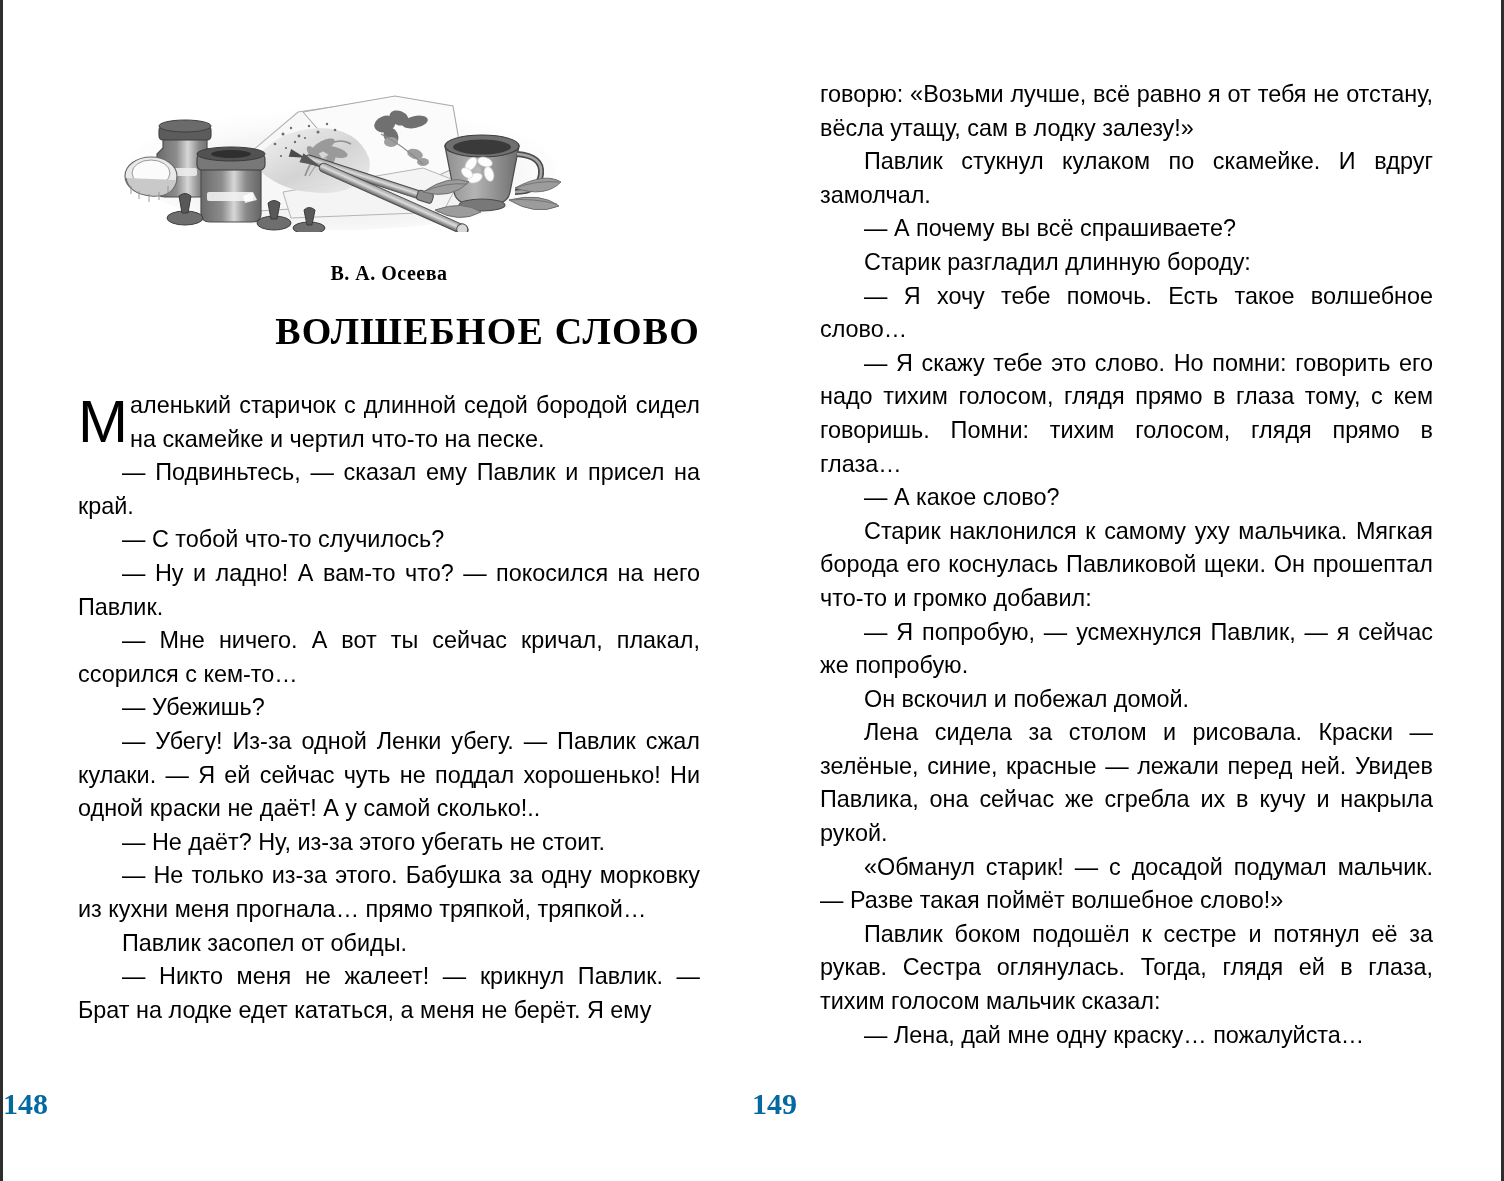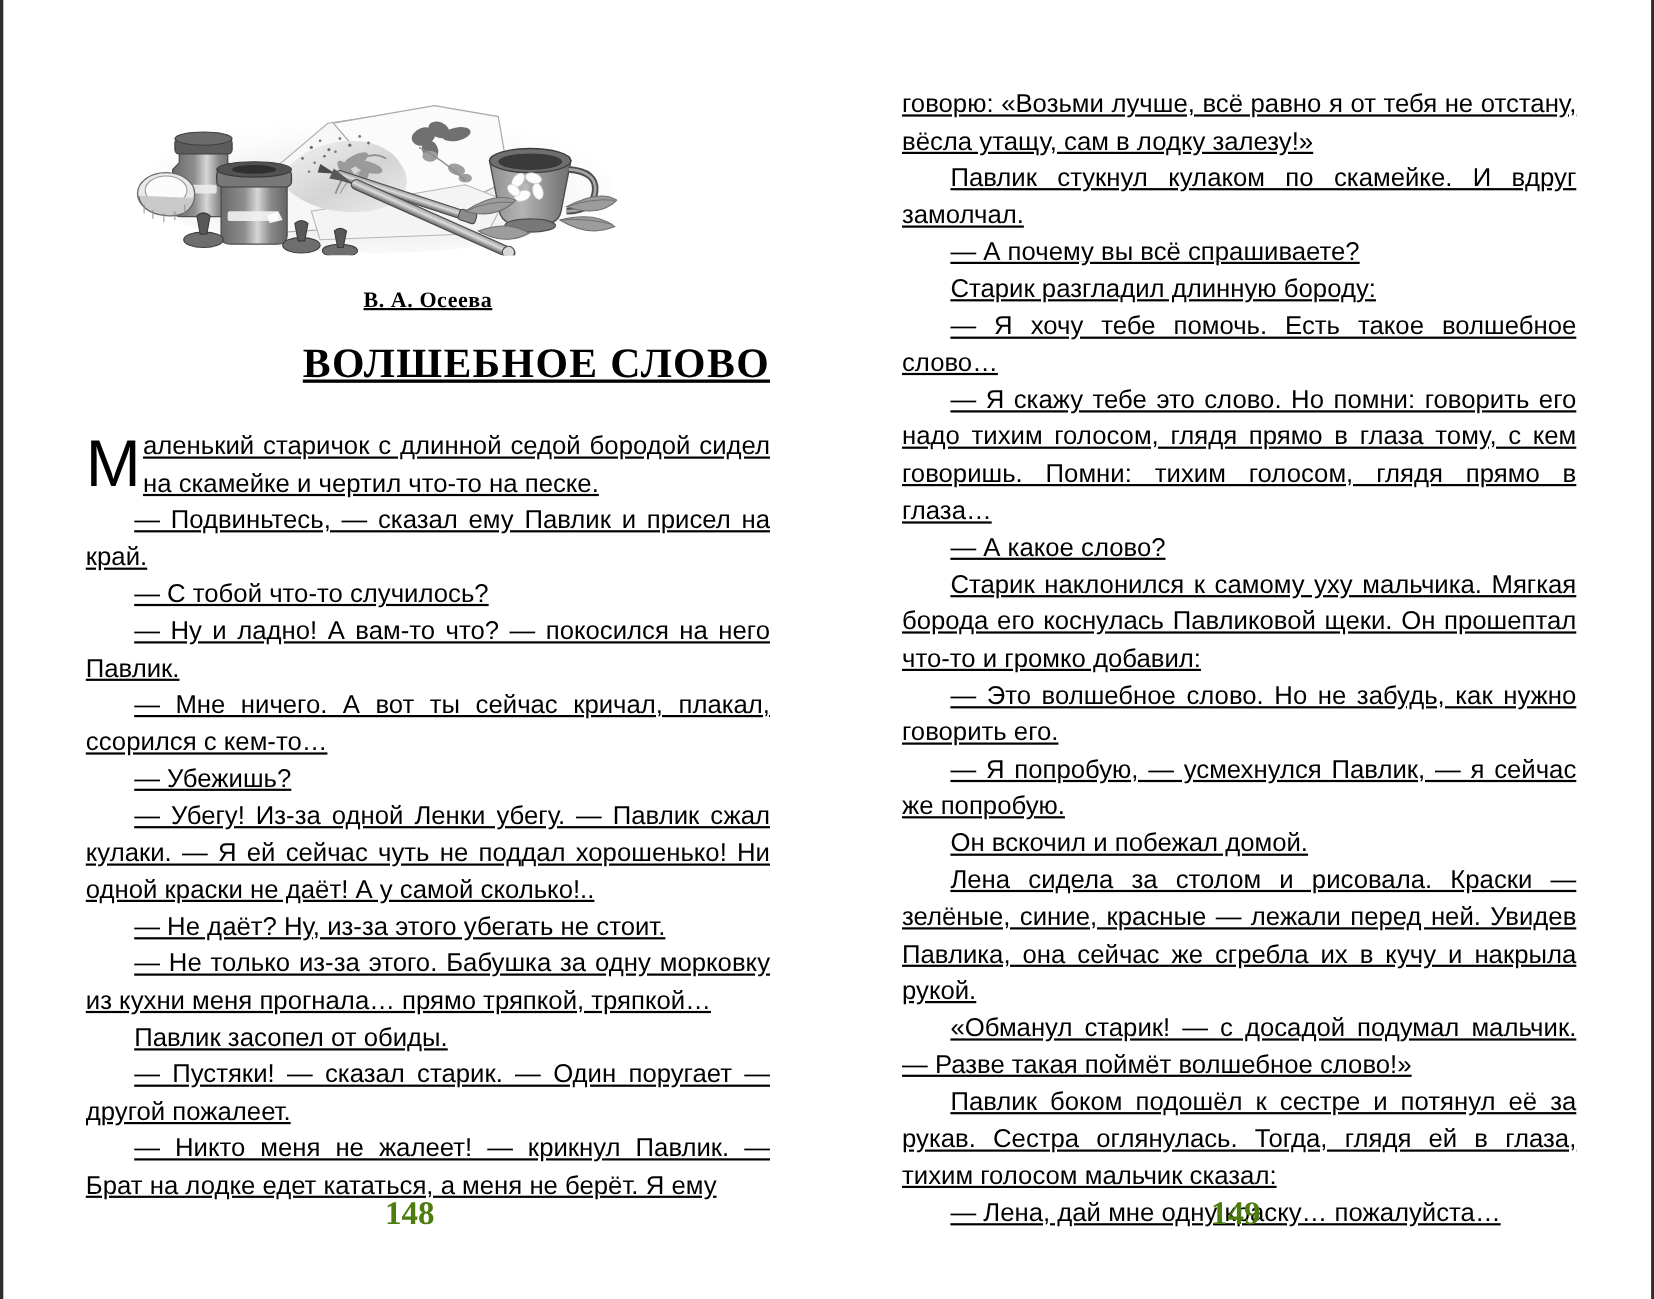--- a/index.html
+++ b/index.html
@@ -24,21 +24,20 @@
   
   .spread {
     position: absolute;
     inset: 0;
     display: flex;
   }
   .page {
     position: relative;
     flex: 1 1 50%;
     box-sizing: border-box;
-    text-decoration: underline;
   }
   .page-left  { padding: 0 52px 0 75px; }
   .page-right { padding: 0 68px 0 68px; }
 
   
   .headpiece {
     position: relative;
     width: 438px;
     height: 160px;
     margin: 72px 0 0 45px;
@@ -96,25 +95,25 @@
     padding: 2px 2px 0 0;
     margin-top: 2px;
   }
 
   
   .folio {
     position: absolute;
     bottom: 60px;
     left: 0;
     right: 0;
-    text-align: center;
+    text-align: left;
     font-family: "Liberation Serif", serif;
     font-weight: 700;
     font-size: 30px;
-    color: #4d7c0f;
+    color: #0369a1;
   }
   .page-left  .folio { padding-right: 10px; }
   .page-right .folio { padding-right: 6px; }
 </style>
 </head>
 <body>
 
 <div class="scan">
   <div class="spread">
 
@@ -285,38 +284,36 @@
         <p class="dropcap-para">Маленький старичок с длинной седой бородой сидел на скамейке и чертил что-то на песке.</p>
         <p>— Подвиньтесь, — сказал ему Павлик и присел на край.</p>
         <p>— С тобой что-то случилось?</p>
         <p>— Ну и ладно! А вам-то что? — покосился на него Павлик.</p>
         <p>— Мне ничего. А вот ты сейчас кричал, плакал, ссорился с кем-то…</p>
         <p>— Убежишь?</p>
         <p>— Убегу! Из-за одной Ленки убегу. — Павлик сжал кулаки. — Я ей сейчас чуть не поддал хорошенько! Ни одной краски не даёт! А у самой сколько!..</p>
         <p>— Не даёт? Ну, из-за этого убегать не стоит.</p>
         <p>— Не только из-за этого. Бабушка за одну морковку из кухни меня прогнала… прямо тряпкой, тряпкой…</p>
         <p>Павлик засопел от обиды.</p>
-        <p>— Пустяки! — сказал старик. — Один поругает — другой пожалеет.</p>
         <p>— Никто меня не жалеет! — крикнул Павлик. — Брат на лодке едет кататься, а меня не берёт. Я ему</p>
       </div>
 
       <div class="folio">148</div>
     </div>
 
     <div class="page page-right">
       <div class="body-text">
         <p class="no-indent">говорю: «Возьми лучше, всё равно я от тебя не отстану, вёсла утащу, сам в лодку залезу!»</p>
         <p>Павлик стукнул кулаком по скамейке. И вдруг замолчал.</p>
         <p>— А почему вы всё спрашиваете?</p>
         <p>Старик разгладил длинную бороду:</p>
         <p>— Я хочу тебе помочь. Есть такое волшебное слово…</p>
         <p>— Я скажу тебе это слово. Но помни: говорить его надо тихим голосом, глядя прямо в глаза тому, с кем говоришь. Помни: тихим голосом, глядя прямо в глаза…</p>
         <p>— А какое слово?</p>
         <p>Старик наклонился к самому уху мальчика. Мягкая борода его коснулась Павликовой щеки. Он прошептал что-то и громко добавил:</p>
-        <p>— Это волшебное слово. Но не забудь, как нужно говорить его.</p>
         <p>— Я попробую, — усмехнулся Павлик, —  я сейчас же попробую.</p>
         <p>Он вскочил и побежал домой.</p>
         <p>Лена сидела за столом и рисовала. Краски — зелёные, синие, красные — лежали перед ней. Увидев Павлика, она сейчас же сгребла их в кучу и накрыла рукой.</p>
         <p>«Обманул старик! — с досадой подумал мальчик. — Разве такая поймёт волшебное слово!»</p>
         <p>Павлик боком подошёл к сестре и потянул её за рукав. Сестра оглянулась. Тогда, глядя ей в глаза, тихим голосом мальчик сказал:</p>
         <p>— Лена, дай мне одну краску… пожалуйста…</p>
 
       </div>
 
       <div class="folio">149</div>

